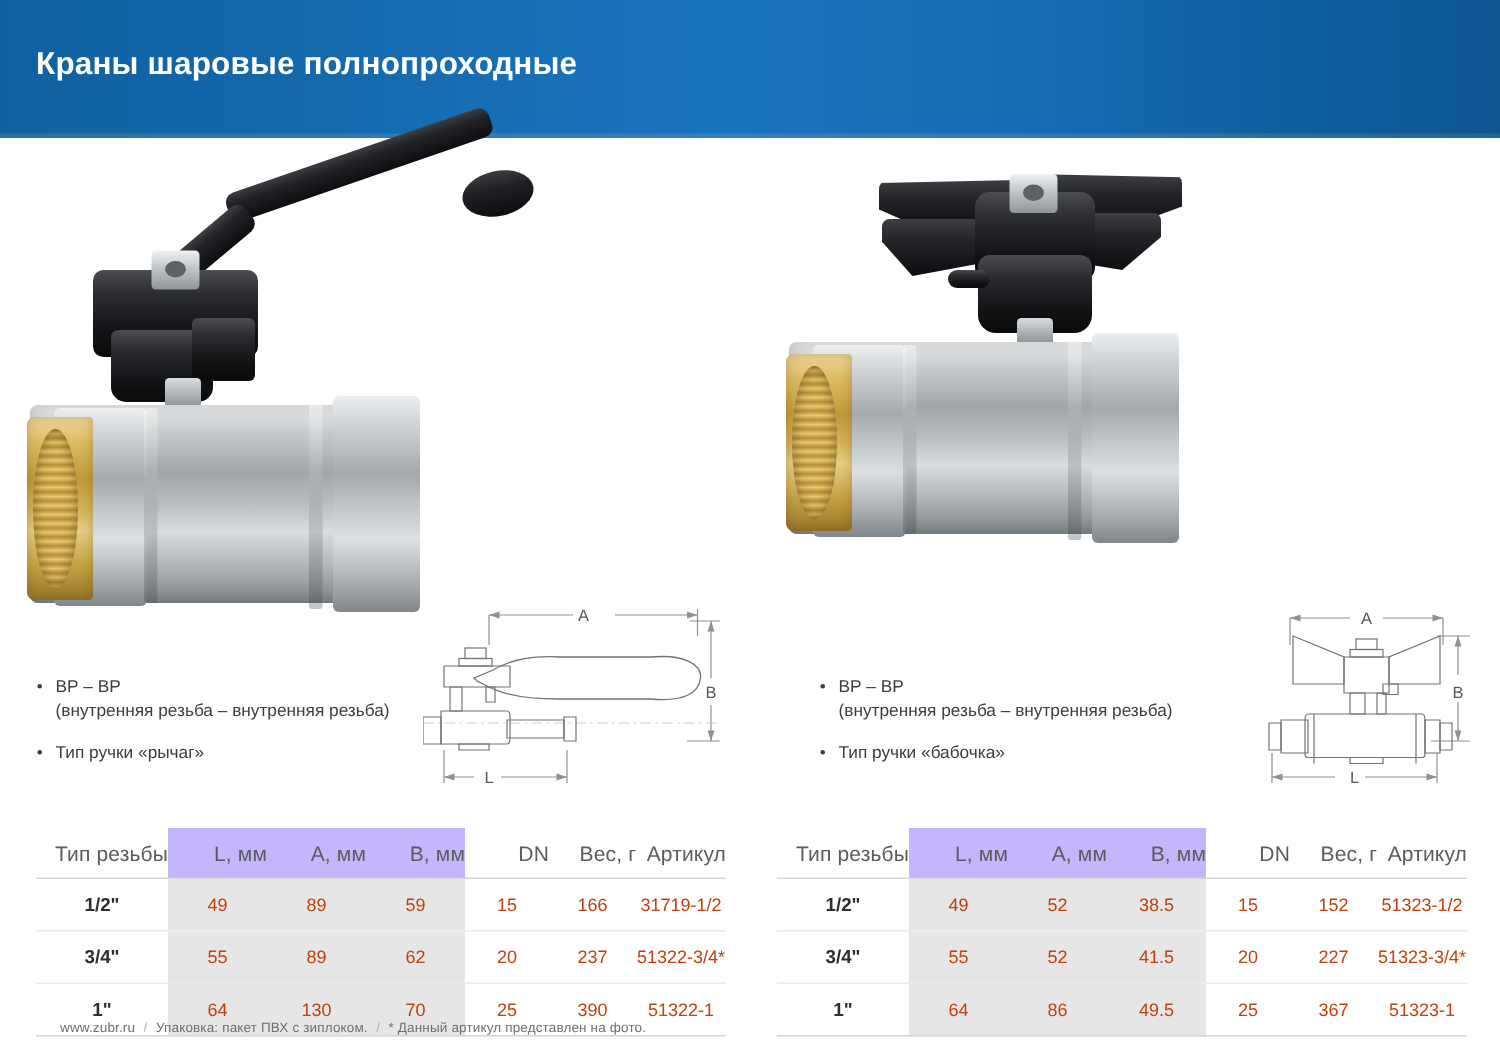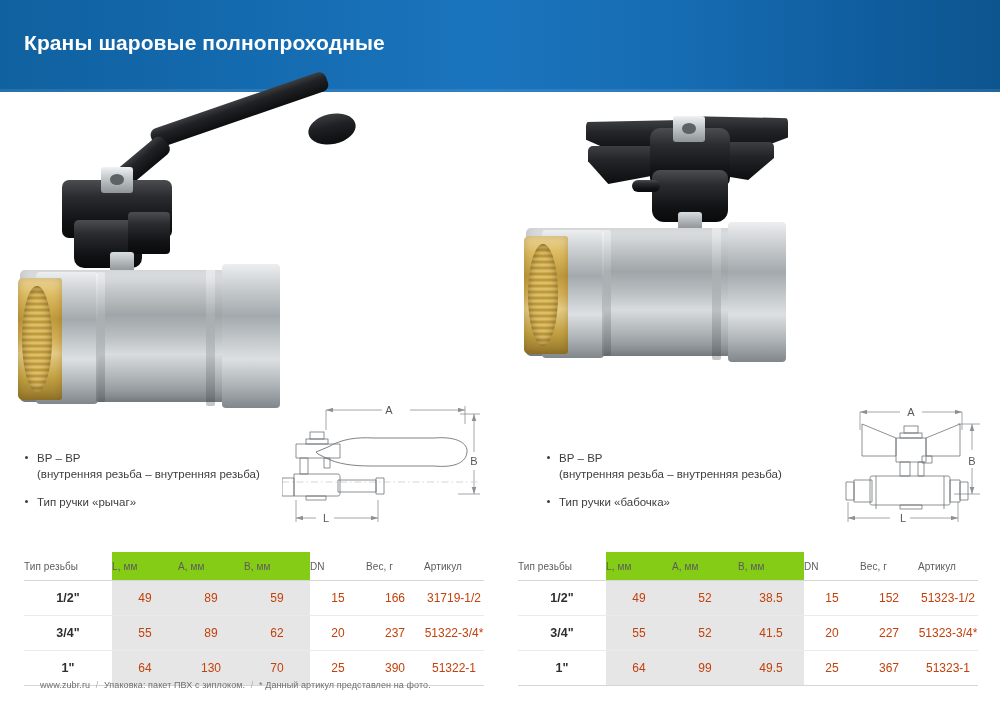--- a/index.html
+++ b/index.html
@@ -214,43 +214,43 @@
     position: absolute;
     top: 460px;
     width: 460px;
   }
   table.spec {
     border-collapse: collapse;
     width: 460px;
     table-layout: fixed;
   }
   table.spec th {
-    font-size: 10px;
+    font-size: 14px;
     font-weight: normal;
     color: #5c5c5c;
     padding: 9px 0 8px 0;
-    text-align: left;
+    text-align: right;
     border-bottom: 1px solid #d6d6d6;
     letter-spacing: 0.1px;
   }
   table.spec td {
     font-size: 12px;
     color: #c2410c;
     padding: 10px 0 10px 0;
     text-align: center;
     border-bottom: 1px solid #eaeaea;
   }
   table.spec tr.last-row td { border-bottom: 1px solid #d6d6d6; }
   table.spec td.thread {
     font-weight: bold;
     font-size: 12.5px;
     color: #2e2e2e;
   }
   .shade { background: #e6e6e6; }
-  th.shade { background: #84cc16; }
+  th.shade { background: #c4b5fd; }
 
   
   col.c-thread { width: 88px; }
   col.c-l      { width: 66px; }
   col.c-a      { width: 66px; }
   col.c-b      { width: 66px; }
   col.c-dn     { width: 56px; }
   col.c-w      { width: 58px; }
   col.c-art    { width: 60px; }
 
@@ -548,21 +548,21 @@
           <td class="shade">55</td>
           <td class="shade">52</td>
           <td class="shade">41.5</td>
           <td>20</td>
           <td>227</td>
           <td>51323-3/4*</td>
         </tr>
         <tr class="last-row">
           <td class="thread">1"</td>
           <td class="shade">64</td>
-          <td class="shade">99</td>
+          <td class="shade">86</td>
           <td class="shade">49.5</td>
           <td>25</td>
           <td>367</td>
           <td>51323-1</td>
         </tr>
       </tbody>
     </table>
   </div>
 </div>
 

